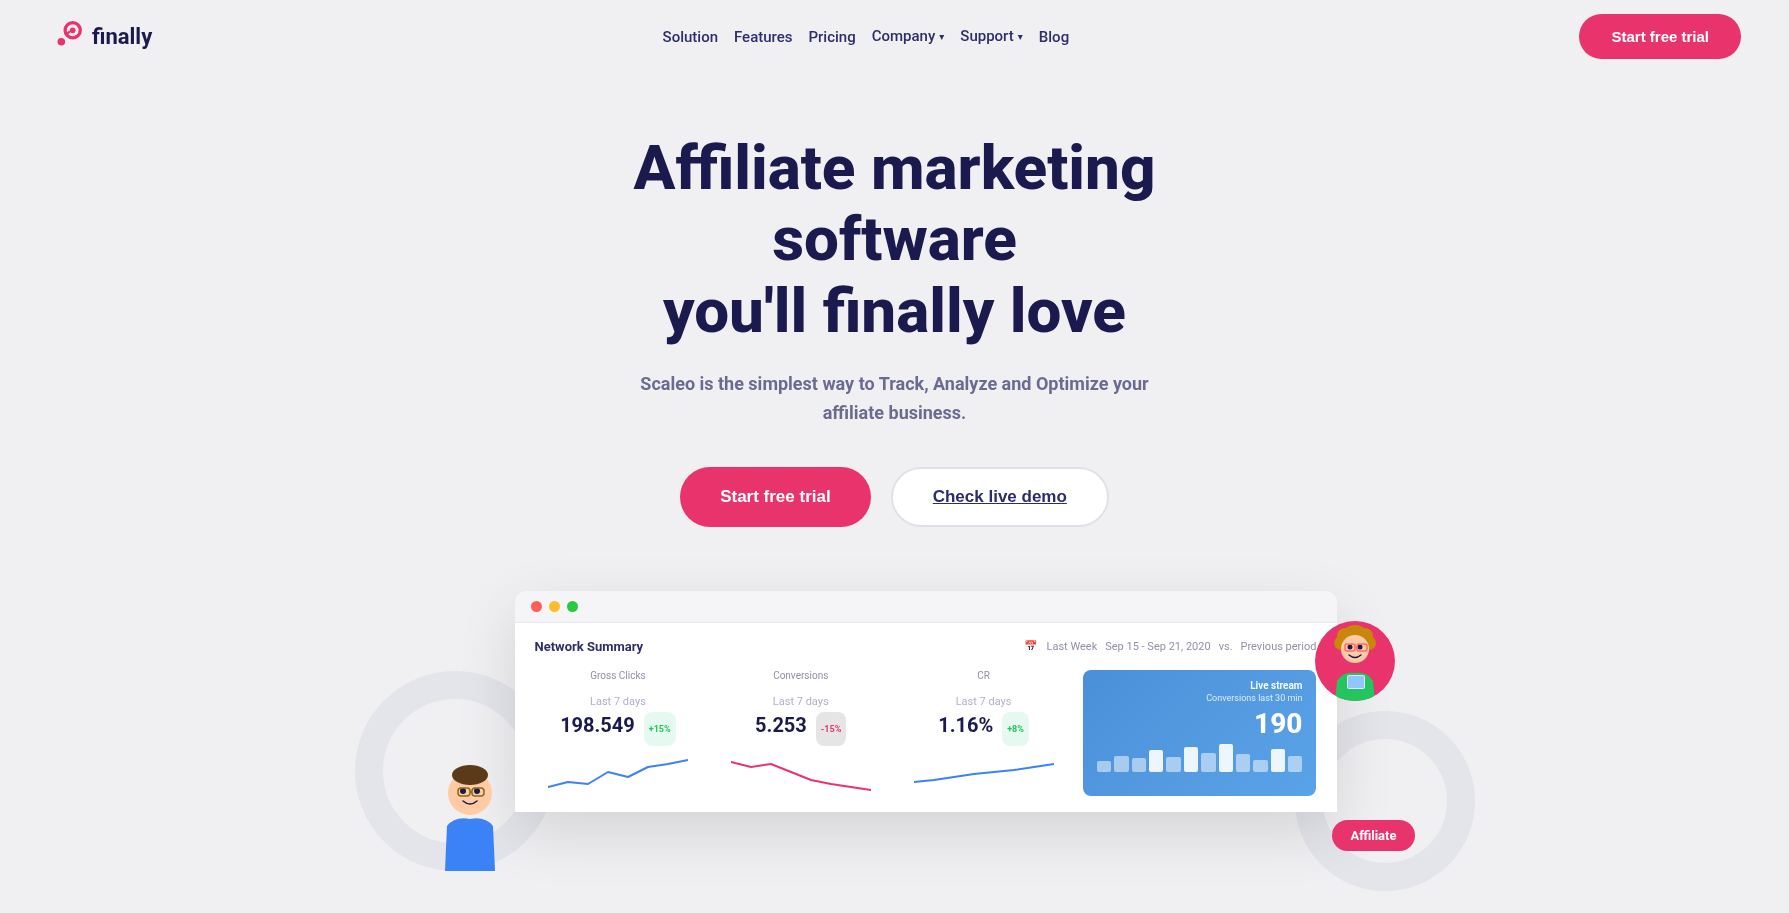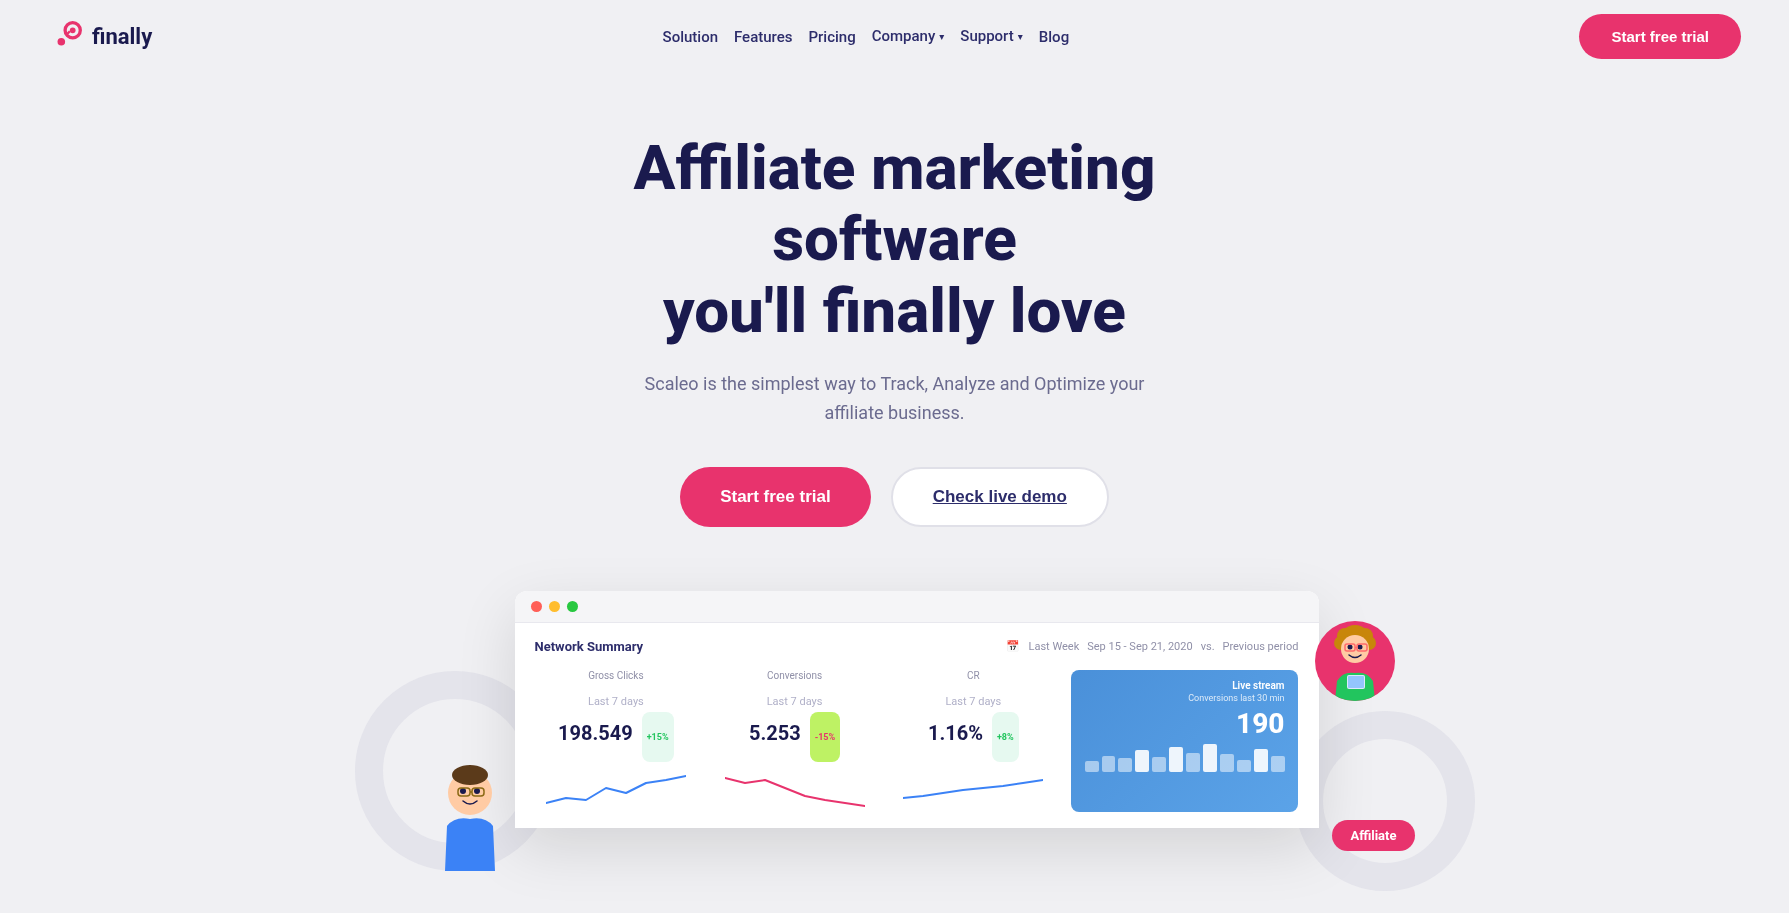--- a/index.html
+++ b/index.html
@@ -88,20 +88,21 @@
       line-height: 1.15;
       max-width: 760px;
       margin-bottom: 24px;
     }
     .hero-subtitle {
       font-size: 18px;
       color: #6b6b8f;
       max-width: 540px;
       line-height: 1.6;
       margin-bottom: 40px;
+      font-weight: bold;
     }
     .hero-buttons {
       display: flex;
       gap: 20px;
       margin-bottom: 64px;
     }
     .btn-primary {
       background: #e8336d;
       color: white;
       border: none;
@@ -194,21 +195,21 @@
       bottom: 0;
       width: 90px;
       height: 110px;
       z-index: 5;
     }
 
     
     .dashboard-window {
       position: absolute;
       left: 220px;
-      right: 176px;
+      right: 158px;
       top: 0;
       background: white;
       border-radius: 12px 12px 0 0;
       box-shadow: 0 20px 60px rgba(0,0,0,0.12);
       overflow: hidden;
       z-index: 3;
     }
     .window-bar {
       background: #f5f5f7;
       padding: 10px 16px;
@@ -264,26 +265,26 @@
     .metric-value {
       font-size: 20px;
       font-weight: 700;
       color: #1a1a4e;
       margin-top: 4px;
     }
     .metric-badge {
       display: inline-block;
       font-size: 9px;
       font-weight: 700;
-      padding: 20px 5px;
+      padding: 12px 5px;
       border-radius: 8px;
       margin-left: 4px;
     }
     .badge-green { background: #e6f9f0; color: #22c55e; }
-    .badge-red { background: #bef264; color: #e8336d; }
+    .badge-red { background: #e5e5e5; color: #e8336d; }
 
     .mini-chart {
       height: 40px;
       margin-top: 6px;
     }
 
     
     .live-card {
       background: linear-gradient(135deg, #4a90d9, #5ba3e8);
       border-radius: 8px;

